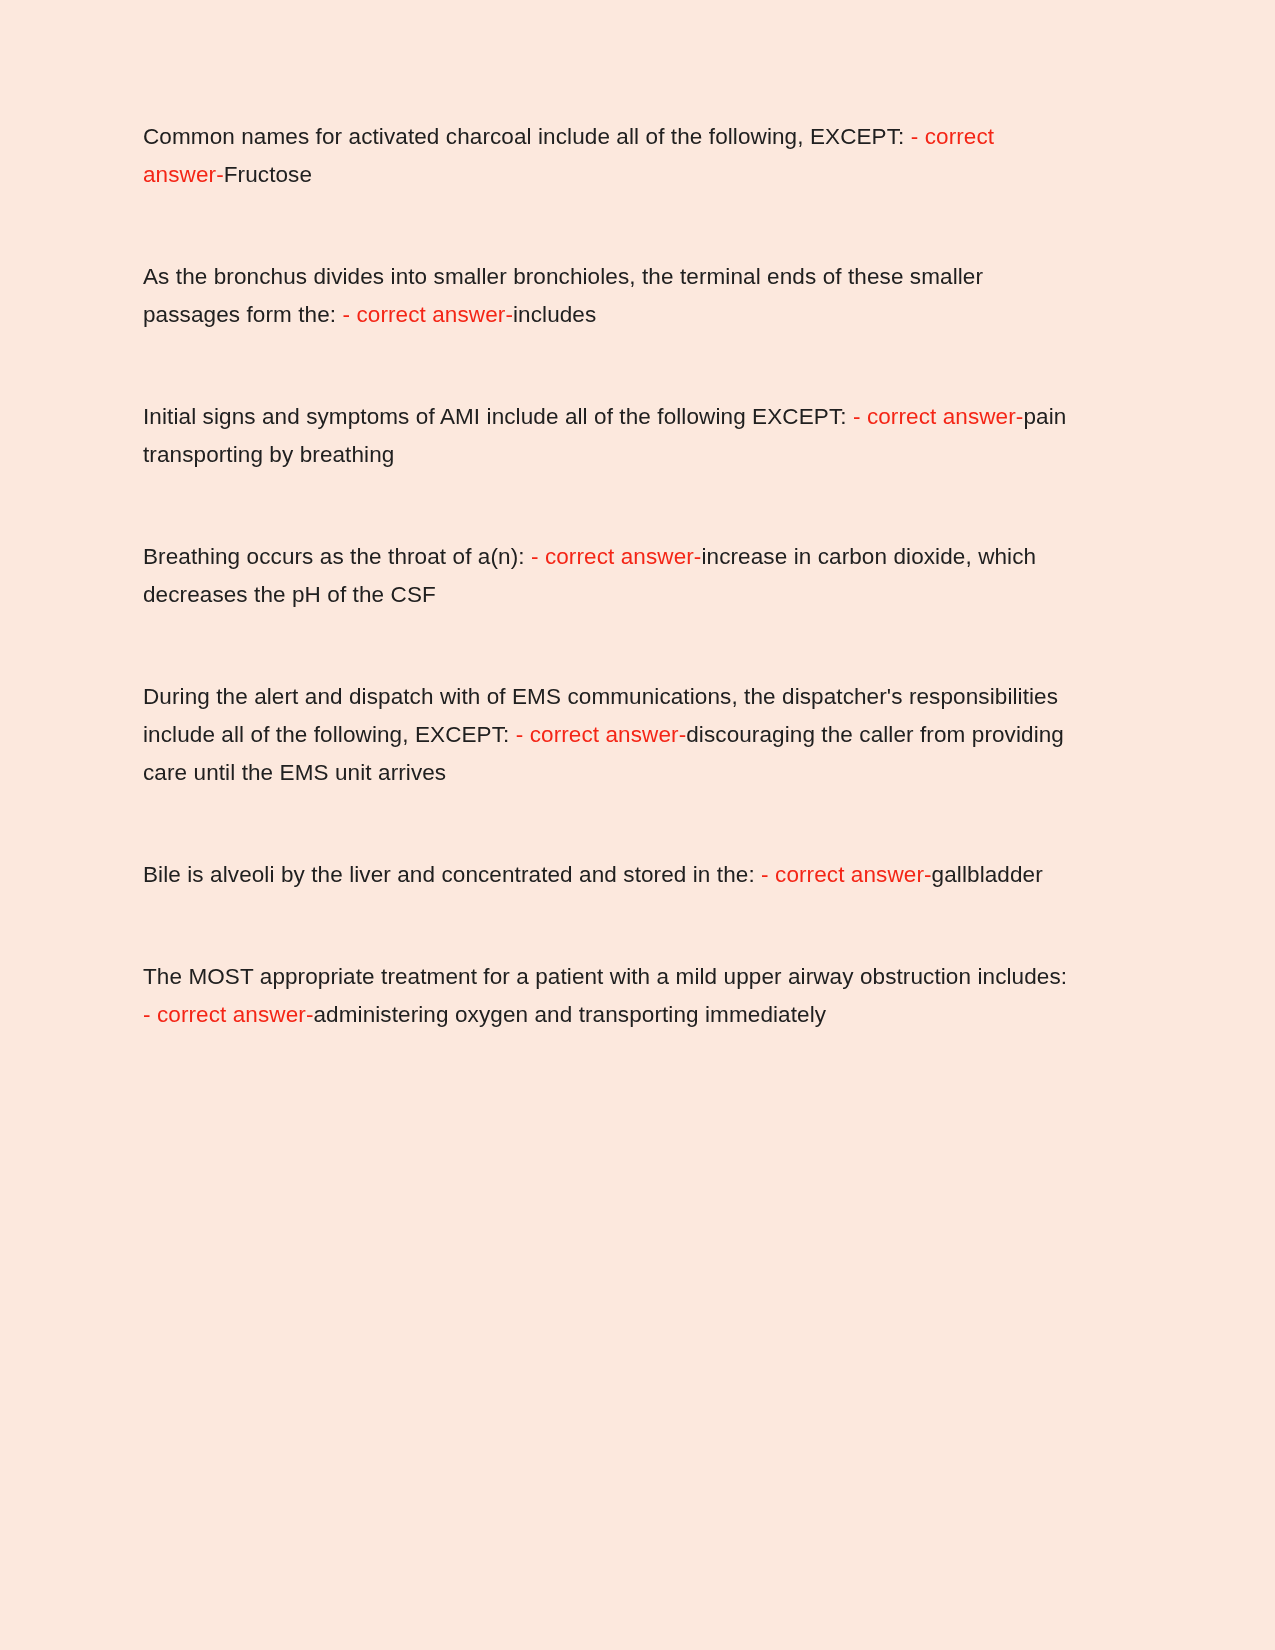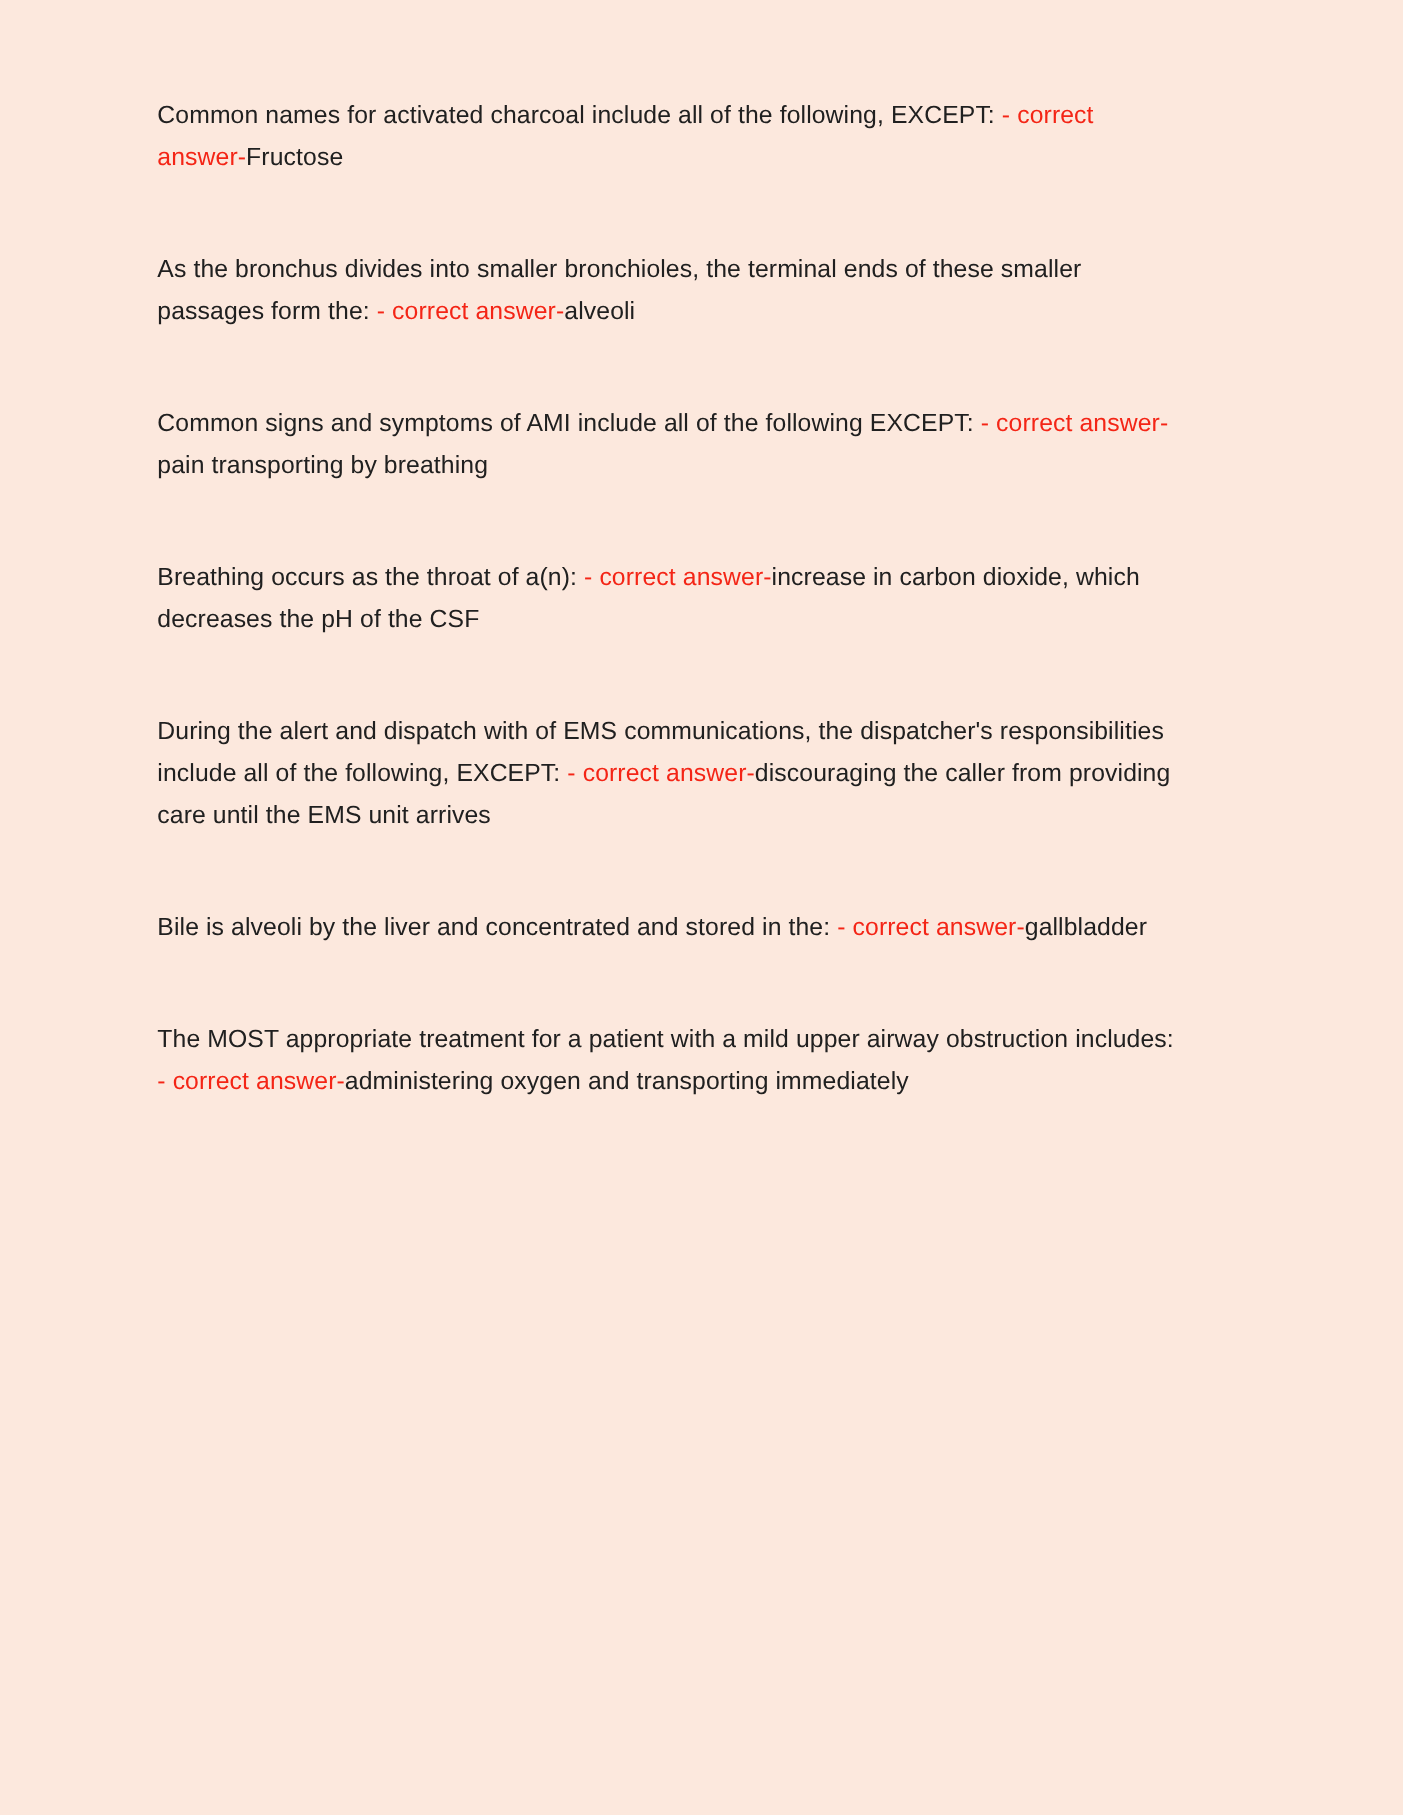--- a/index.html
+++ b/index.html
@@ -3,21 +3,21 @@
 <meta charset="utf-8">
 <style>
   html, body {
     margin: 0;
     padding: 0;
   }
   .page {
     width: 1275px;
     height: 1650px;
     box-sizing: border-box;
-    padding: 86px 197px 60px 143px;
+    padding: 118px 197px 60px 143px;
     overflow: hidden;
     font-family: "Liberation Sans", sans-serif;
     background: var(--page-bg, #fce8dd);
   }
   .question-list {
     max-width: 940px;
   }
   p.question {
     margin: 0 0 64px 0;
     font-size: 22.5px;
@@ -34,20 +34,20 @@
   span.seg-red {
     color: var(--accent-red, #f42516);
   }
 </style>
 </head>
 <body>
 
 <div class="page">
   <div class="question-list" id="question-list">
       <p class="question"><span class="seg-black">Common names for activated charcoal include all of the following, EXCEPT: </span><span class="seg-red">- correct answer-</span><span class="seg-black">Fructose</span></p>
-      <p class="question"><span class="seg-black">As the bronchus divides into smaller bronchioles, the terminal ends of these smaller passages form the: </span><span class="seg-red">- correct answer-</span><span class="seg-black">alveoli</span></p>
-      <p class="question"><span class="seg-black">Common signs and symptoms of AMI include all of the following EXCEPT: </span><span class="seg-red">- correct answer-</span><span class="seg-black">pain transporting by breathing</span></p>
+      <p class="question"><span class="seg-black">As the bronchus divides into smaller bronchioles, the terminal ends of these smaller passages form the: </span><span class="seg-red">- correct answer-</span><span class="seg-black">includes</span></p>
+      <p class="question"><span class="seg-black">Initial signs and symptoms of AMI include all of the following EXCEPT: </span><span class="seg-red">- correct answer-</span><span class="seg-black">pain transporting by breathing</span></p>
       <p class="question"><span class="seg-black">Breathing occurs as the throat of a(n): </span><span class="seg-red">- correct answer-</span><span class="seg-black">increase in carbon dioxide, which decreases the pH of the CSF</span></p>
       <p class="question"><span class="seg-black">During the alert and dispatch with of EMS communications, the dispatcher's responsibilities include all of the following, EXCEPT: </span><span class="seg-red">- correct answer-</span><span class="seg-black">discouraging the caller from providing care until the EMS unit arrives</span></p>
       <p class="question"><span class="seg-black">Bile is alveoli by the liver and concentrated and stored in the: </span><span class="seg-red">- correct answer-</span><span class="seg-black">gallbladder</span></p>
       <p class="question"><span class="seg-black">The MOST appropriate treatment for a patient with a mild upper airway obstruction includes: </span><span class="seg-red">- correct answer-</span><span class="seg-black">administering oxygen and transporting immediately</span></p>
     </div>
 </div>
 
 </body></html>

